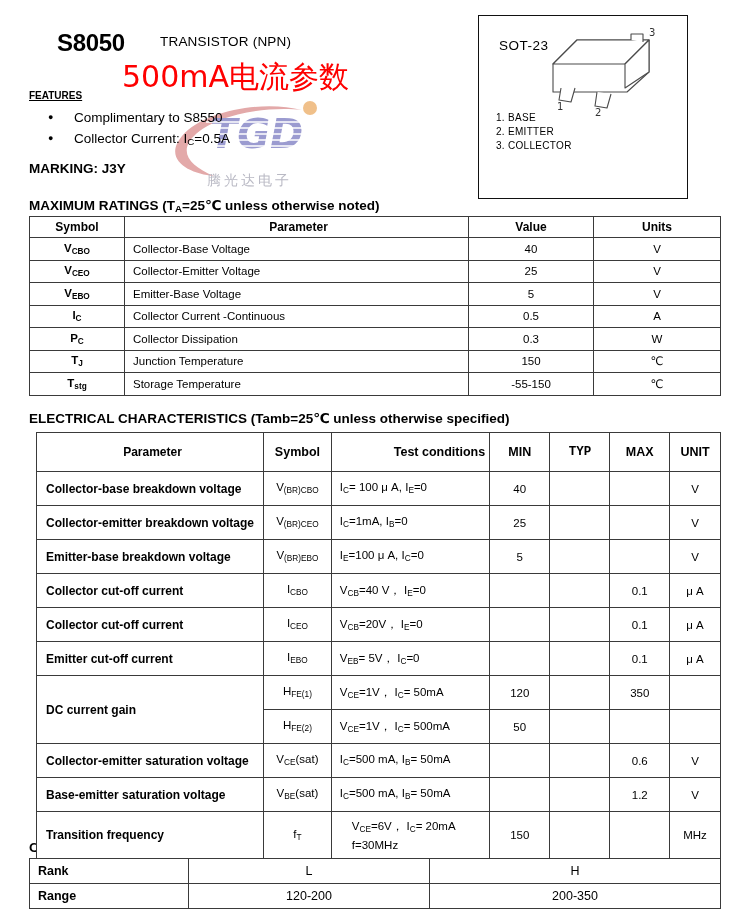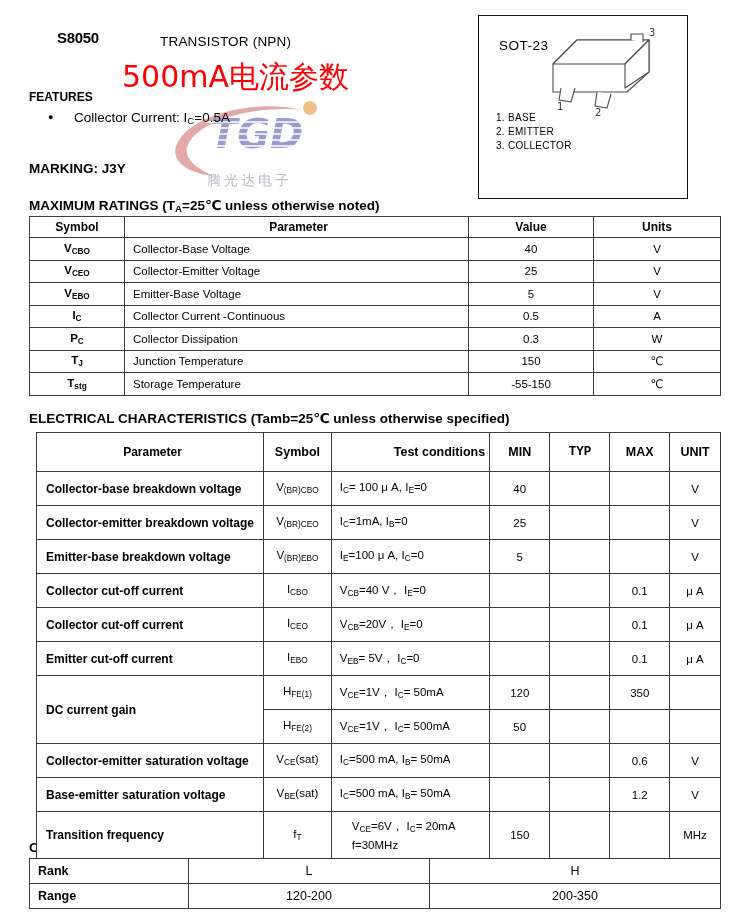--- a/index.html
+++ b/index.html
@@ -15,21 +15,21 @@
     color: #000000;
     overflow: hidden;
   }
 
   .page { position: relative; width: 750px; height: 915px; }
 
   
   .part-number {
     position: absolute;
     left: 57px; top: 29px;
-    font-size: 15px;
+    font-size: 24px;
     font-weight: bold;
     letter-spacing: -0.3px;
   }
   .part-type {
     position: absolute;
     left: 160px; top: 34px;
     font-size: 13.5px;
     letter-spacing: 0.2px;
   }
   .red-banner {
@@ -38,22 +38,23 @@
     font-size: 30px;
     color: #fe0000;
     font-family: "DejaVu Sans", "Liberation Sans", sans-serif;
     letter-spacing: 0px;
     white-space: nowrap;
     z-index: 6;
   }
   .features-title {
     position: absolute;
     left: 29px; top: 90px;
-    font-size: 12px;
-    font-weight: bold;
+    font-size: 10px;
+    font-weight: bold;
+    text-decoration: underline;
   }
   .feature-list {
     position: absolute;
     left: 44px; top: 107px;
     width: 330px;
     z-index: 5;
   }
   .feature-item {
     position: relative;
     font-size: 13.5px;
@@ -208,20 +209,21 @@
 <body>
 
 <div class="page">
 
   <div class="part-number">S8050</div>
   <div class="part-type">TRANSISTOR (NPN)</div>
   <div class="red-banner">500mA电流参数</div>
 
   <div class="features-title">FEATURES</div>
   <div class="feature-list">
+    <div class="feature-item"><span>Complimentary to S8550</span></div>
     <div class="feature-item"><span>Collector Current: I<sub>C</sub>=0.5A</span></div>
   </div>
   <div class="marking">MARKING: J3Y</div>
 
   <div class="watermark wm-a">
     <svg class="wm-svg" viewBox="0 0 200 100">
       <path d="M150 18 C112 8, 52 18, 30 44 C10 68, 38 82, 62 84 C38 74, 26 60, 42 44 C64 22, 116 14, 150 18 Z" fill="#e3a9a9"></path>
       <circle cx="158" cy="16" r="7" fill="#f0c08a"></circle>
       <g fill="#9b9bd0" font-family="DejaVu Sans, sans-serif" font-size="40" font-weight="bold" font-style="italic">
         <text x="58" y="56">TGD</text>

